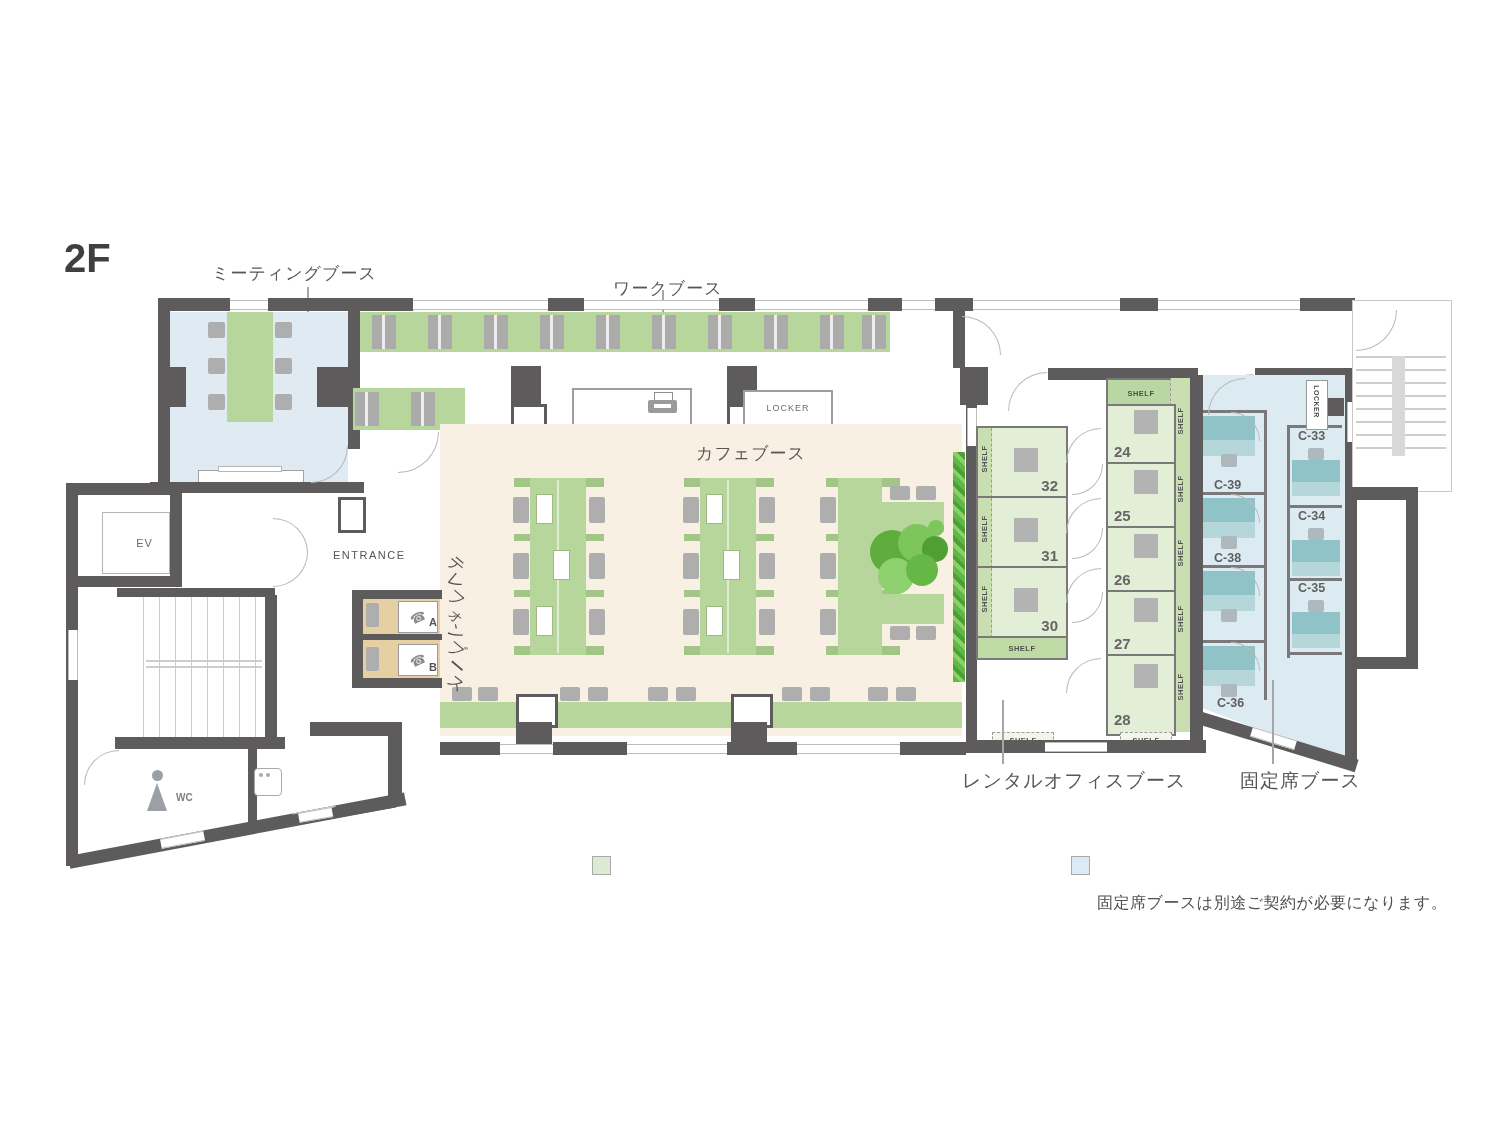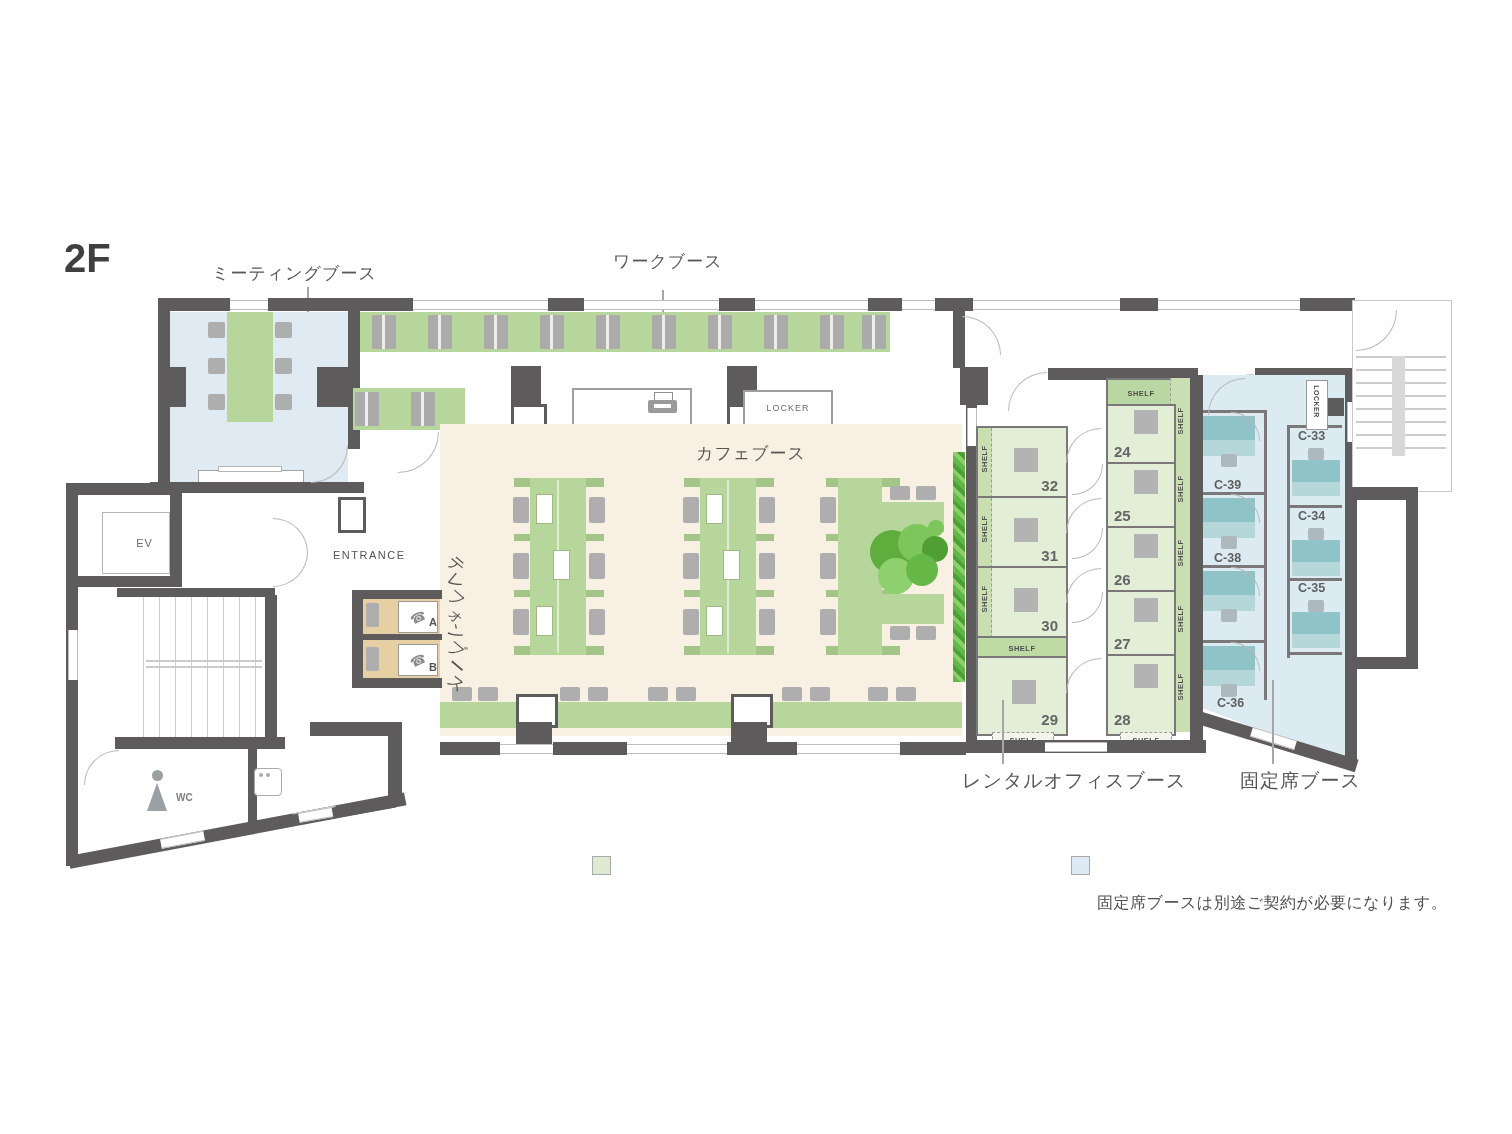--- a/index.html
+++ b/index.html
@@ -42,21 +42,21 @@
   .laptop{position:absolute;background:#fff;border:1px solid #9fb884;}
 </style>
 </head>
 <body>
 
 <div id="plan">
 
   <div class="txt" style="left:64px;top:236px;font-size:40px;font-weight:bold;color:#3f3f3f;">2F</div>
   <div class="arealbl" style="left:212px;top:262px;">ミーティングブース</div>
   <div class="leader" style="left:307px;top:287px;height:45px;"></div>
-  <div class="arealbl" style="left:613px;top:250px;">ワークブース</div>
+  <div class="arealbl" style="left:613px;top:277px;">ワークブース</div>
   <div class="leader" style="left:662px;top:290px;height:42px;"></div>
 
   <div class="winh" style="left:160px;top:300px;width:1192px;"></div>
   <div class="wall" style="left:158px;top:298px;width:72px;height:13px;"></div>
   <div class="wall" style="left:268px;top:298px;width:145px;height:13px;"></div>
   <div class="wall" style="left:548px;top:298px;width:36px;height:13px;"></div>
   <div class="wall" style="left:719px;top:298px;width:36px;height:13px;"></div>
   <div class="wall" style="left:868px;top:298px;width:34px;height:13px;"></div>
   <div class="wall" style="left:935px;top:298px;width:38px;height:13px;"></div>
   <div class="wall" style="left:1120px;top:298px;width:38px;height:13px;"></div>
@@ -285,24 +285,20 @@
     </div>
     <div class="cell" style="left:0;top:146px;width:88px;height:70px;">
       <div class="shelfstrip" style="left:0;top:0;width:13px;height:100%;border-right:1px dashed #9a9a9a;position:absolute;"></div>
       <div class="shelftxt rot90" style="left:-6px;top:28px;width:24px;">SHELF</div>
       <div class="deskgray" style="left:36px;top:20px;width:24px;height:24px;"></div>
       <div class="num" style="right:8px;bottom:4px;font-size:15px;">30</div>
     </div>
     <div class="abs" style="left:0;top:216px;width:88px;height:20px;background:#bedaa5;border:2px solid #7a7878;display:flex;align-items:center;justify-content:center;">
       <span class="shelftxt" style="position:static;">SHELF</span>
     </div>
-    <div class="cell" style="left:0;top:236px;width:88px;height:76px;">
-      <div class="deskgray" style="left:34px;top:22px;width:24px;height:24px;"></div>
-      <div class="num" style="right:8px;bottom:6px;font-size:15px;">29</div>
-    </div>
   </div>
   <div class="abs" style="left:992px;top:732px;width:60px;height:14px;background:#f2f6ea;border:1px dashed #9a9a9a;display:flex;align-items:center;justify-content:center;">
     <span class="shelftxt" style="position:static;">SHELF</span>
   </div>
 
   <div class="abs" style="left:1106px;top:378px;width:84px;height:354px;">
     <div class="abs" style="left:0;top:0;width:66px;height:26px;background:#b9d7a2;border:2px solid #7a7878;display:flex;align-items:center;justify-content:center;">
       <span class="shelftxt" style="position:static;">SHELF</span>
     </div>
     <div class="shelfstrip" style="left:64px;top:0;width:20px;height:354px;border-left:1px dashed #9a9a9a;"></div>

